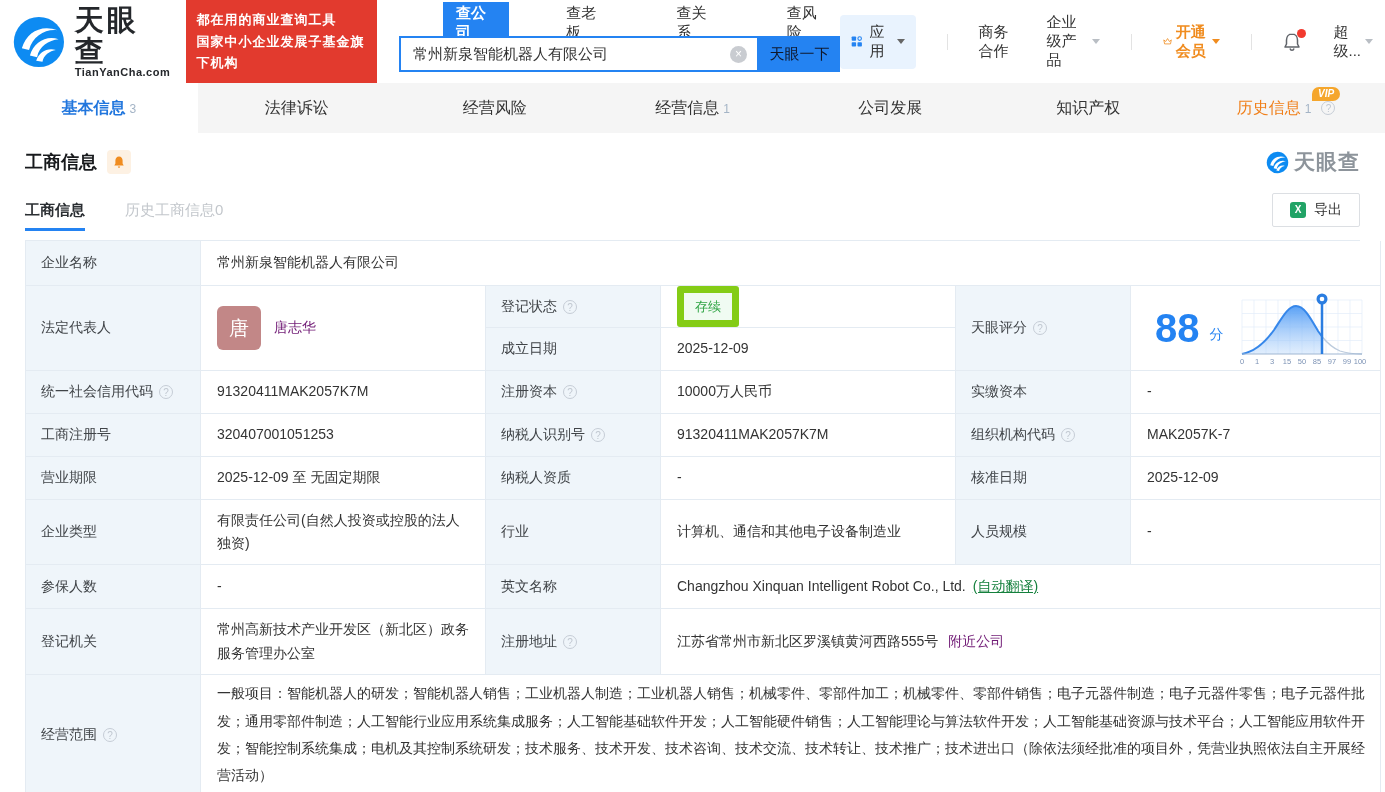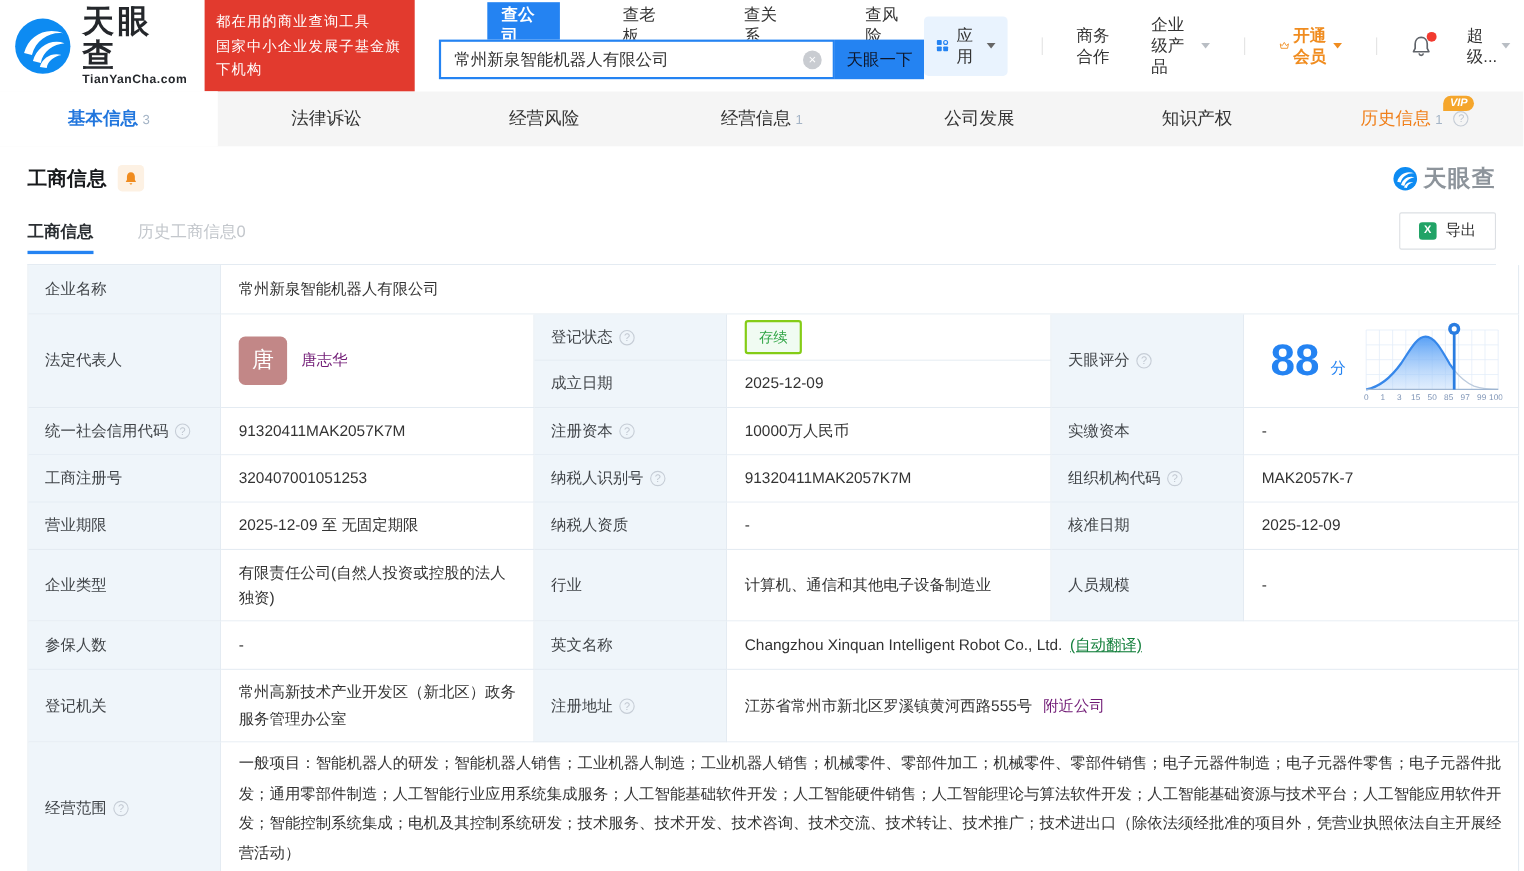--- a/index.html
+++ b/index.html
@@ -5,21 +5,21 @@
   * { margin:0; padding:0; box-sizing:border-box; }
   html,body { width:1385px; height:792px; overflow:hidden; background:#fff;
     font-family:"Liberation Sans","DejaVu Sans",sans-serif; color:#333; }
 
   
   .hdr { height:83px; display:flex; align-items:center; padding-left:12px; background:#fff; position:relative; }
   .logo { display:flex; align-items:center; gap:9px; cursor:pointer; }
   .logo svg { width:54px; height:54px; }
   .logo-txt .cn { font-size:29px; font-weight:bold; color:#24272b; letter-spacing:3px; line-height:1.05; }
   .logo-txt .en { font-size:11px; font-weight:bold; color:#24272b; letter-spacing:.5px; }
-  .slogan { margin-left:16px; background:#e23a2e; color:#fff; padding:9px 10px; font-size:13px; font-weight:normal; line-height:1.65; letter-spacing:1px; }
+  .slogan { margin-left:16px; background:#e23a2e; color:#fff; padding:9px 10px; font-size:13px; font-weight:bold; line-height:1.65; letter-spacing:1px; }
   .searchbox { margin-left:22px; }
   .stabs { display:flex; align-items:center; gap:0; height:24px; margin-bottom:0; }
   .stab { font-size:15px; color:#333; padding:2px 13px; cursor:pointer;margin-left:44px; }
   .stab.active { background:#2483f2; color:#fff; font-weight:bold; }
   .srow { display:flex; margin-top:1px; }
   .sinput { width:360px; height:36px; border:2px solid #2483f2; background:#fff; display:flex; align-items:center; padding:0 10px 0 12px; }
   .sinput input { flex:1; border:none; outline:none; font-size:15px; color:#333; font-family:inherit; background:transparent; }
   .clear-ic { width:17px; height:17px; border-radius:50%; background:#c9ccd1; color:#fff; font-size:12px; line-height:17px; text-align:center; cursor:pointer; }
   .sbtn { width:81px; height:36px; background:#2483f2; color:#0f172a; border:none; font-size:15px; cursor:pointer; font-family:inherit; }
   .hmenu { margin-left:auto; display:flex; align-items:center; gap:31px; padding-right:12px; }
@@ -62,21 +62,21 @@
   
   .grid { margin-top:13px; display:grid;
     grid-template-columns:175px 285px 175px 295px 175px 1fr;
     grid-template-rows:45px 42px 43px 43px 43px 43px 65px 44px 66px 121px;
     border-top:1px solid #e4ebf2; border-left:1px solid #e4ebf2; }
   .lc, .vc { border-right:1px solid #e4ebf2; border-bottom:1px solid #e4ebf2; display:flex; align-items:center; font-size:14px; line-height:1.65; }
   .lc { background:#eff5fa; padding:4px 10px 4px 15px; color:#404448; }
   .vc { background:#fff; padding:6px 14px 6px 16px; color:#333; }
   .link { color:#701a75; cursor:pointer; }
   .avatar { width:44px; height:44px; border-radius:6px; background:#c28787; color:#fff; font-size:20px; display:flex; align-items:center; justify-content:center; flex:none; margin-right:13px; }
-  .badge-alive { font-size:13px; color:#30a546; background:#f0fbf2; border:2px solid #84cc16; border-radius:3px; padding:3px 11px; }
+  .badge-alive { font-size:13px; color:#30a546; background:#f0fbf2; border:7px solid #84cc16; border-radius:3px; padding:3px 11px; }
   .score-cell { gap:10px; padding-left:24px; }
   .score-num { font-size:40px; font-weight:bold; color:#2483f2; line-height:1; }
   .score-unit { font-size:14px; color:#2483f2; margin-top:14px; }
   .gray-note { color:#15803d; margin-left:7px;text-decoration:underline; }
   .scope-v { line-height:1.95; align-items:center; }
   .addr-link { margin-left:10px; }
 </style>
 </head>
 <body>
 

